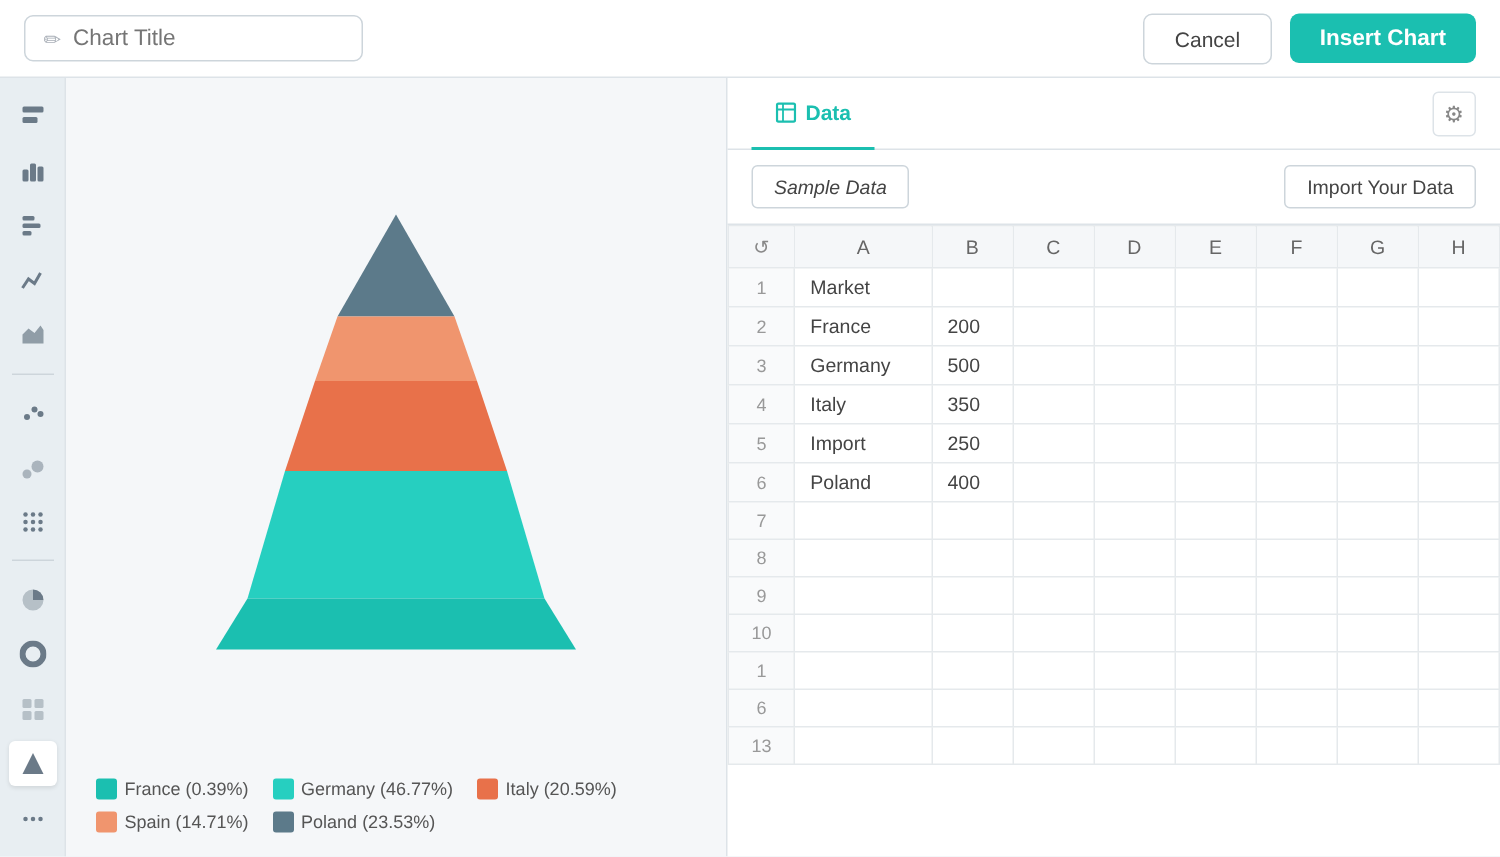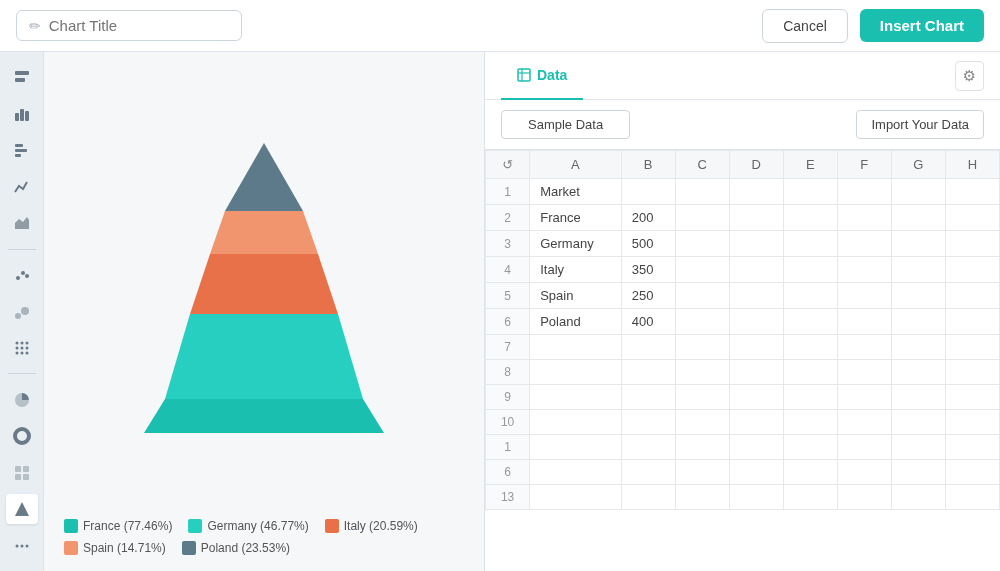--- a/index.html
+++ b/index.html
@@ -69,21 +69,21 @@
     }
     .tabs { display: flex; gap: 0; height: 100%; }
     .tab {
       display: flex; align-items: center; gap: 6px; padding: 0 16px;
       font-size: 14px; color: #888; cursor: pointer; border-bottom: 2px solid transparent;
       margin-bottom: -1px;
     }
     .tab.active { color: #1bbfb0; border-bottom: 2px solid #1bbfb0; font-weight: 600; }
     .gear-btn { background: none; border: 1px solid #dde3e8; border-radius: 4px; padding: 5px 7px; cursor: pointer; color: #888; font-size: 15px; }
     .data-panel-toolbar { display: flex; align-items: center; justify-content: space-between; padding: 10px 16px; border-bottom: 1px solid #dde3e8; }
-    .btn-sample { border: 1px solid #cdd5db; background: #fff; border-radius: 4px; padding: 6px 26px; font-size: 13px; color: #444; cursor: pointer; }
+    .btn-sample { border: 1px solid #cdd5db; background: #fff; border-radius: 4px; padding: 6px 14px; font-size: 13px; color: #444; cursor: pointer; font-style: italic; }
     .btn-import { border: 1px solid #cdd5db; background: #fff; border-radius: 4px; padding: 6px 14px; font-size: 13px; color: #444; cursor: pointer; }
 
     
     .table-wrapper { overflow: auto; flex: 1; }
     table { border-collapse: collapse; width: 100%; font-size: 13px; }
     thead th {
       background: #f5f7f9; border: 1px solid #e5e9ec; padding: 6px 10px;
       text-align: center; font-weight: 500; color: #666; min-width: 44px; position: sticky; top: 0; z-index: 1;
     }
     thead th.row-num { min-width: 36px; }
@@ -215,21 +215,21 @@
         <polygon points="116,126 224,126 244,186 96,186" fill="#e8714a"></polygon>
 
         <polygon points="96,186 244,186 269,271 71,271" fill="#26cfc0"></polygon>
 
         <polygon points="71,271 269,271 290,305 50,305" fill="#1bbfb0"></polygon>
       </svg>
     </div>
     <div class="legend">
       <div class="legend-item">
         <div class="legend-color" style="background:#1bbfb0"></div>
-        <span>France (77.46%)</span>
+        <span>France (0.39%)</span>
       </div>
       <div class="legend-item">
         <div class="legend-color" style="background:#26cfc0"></div>
         <span>Germany (46.77%)</span>
       </div>
       <div class="legend-item">
         <div class="legend-color" style="background:#e8714a"></div>
         <span>Italy (20.59%)</span>
       </div>
       <div class="legend-item">
@@ -316,21 +316,21 @@
               <td class="data-cell">350</td>
               <td class="data-cell"></td>
               <td class="data-cell"></td>
               <td class="data-cell"></td>
               <td class="data-cell"></td>
               <td class="data-cell"></td>
               <td class="data-cell"></td>
             </tr>
             <tr>
               <td class="row-num">5</td>
-              <td class="data-cell">Spain</td>
+              <td class="data-cell">Import</td>
               <td class="data-cell">250</td>
               <td class="data-cell"></td>
               <td class="data-cell"></td>
               <td class="data-cell"></td>
               <td class="data-cell"></td>
               <td class="data-cell"></td>
               <td class="data-cell"></td>
             </tr>
             <tr>
               <td class="row-num">6</td>

